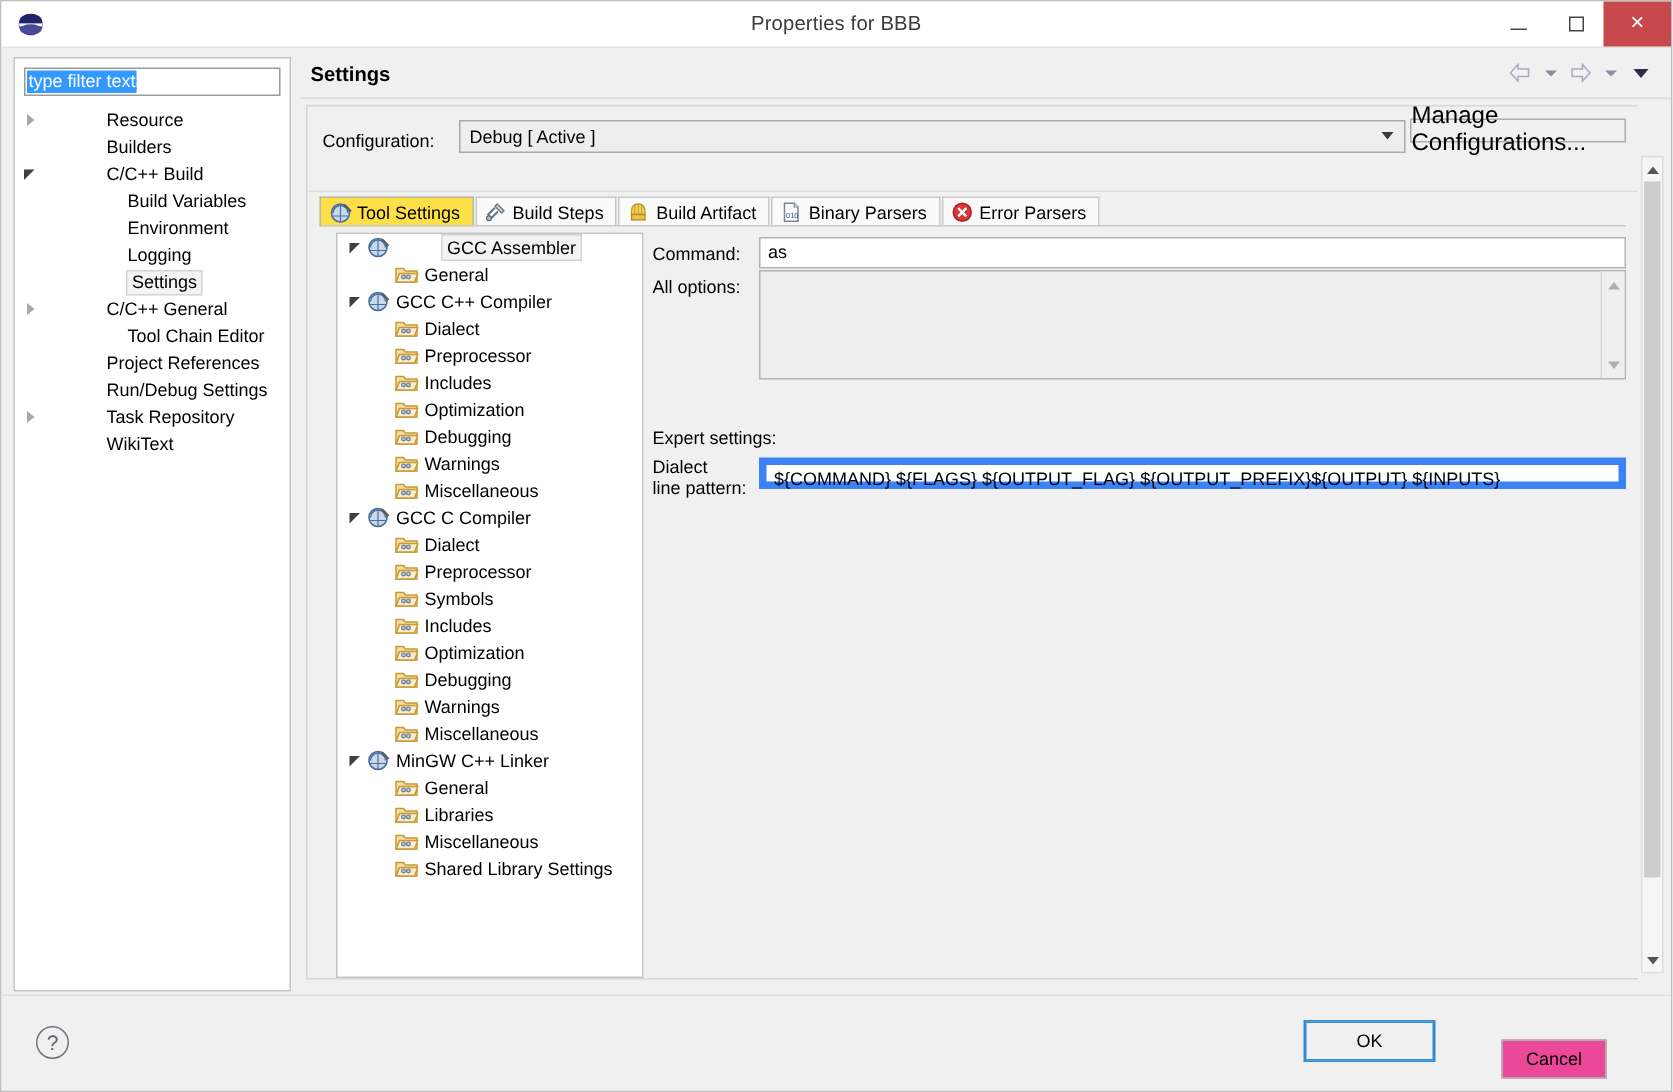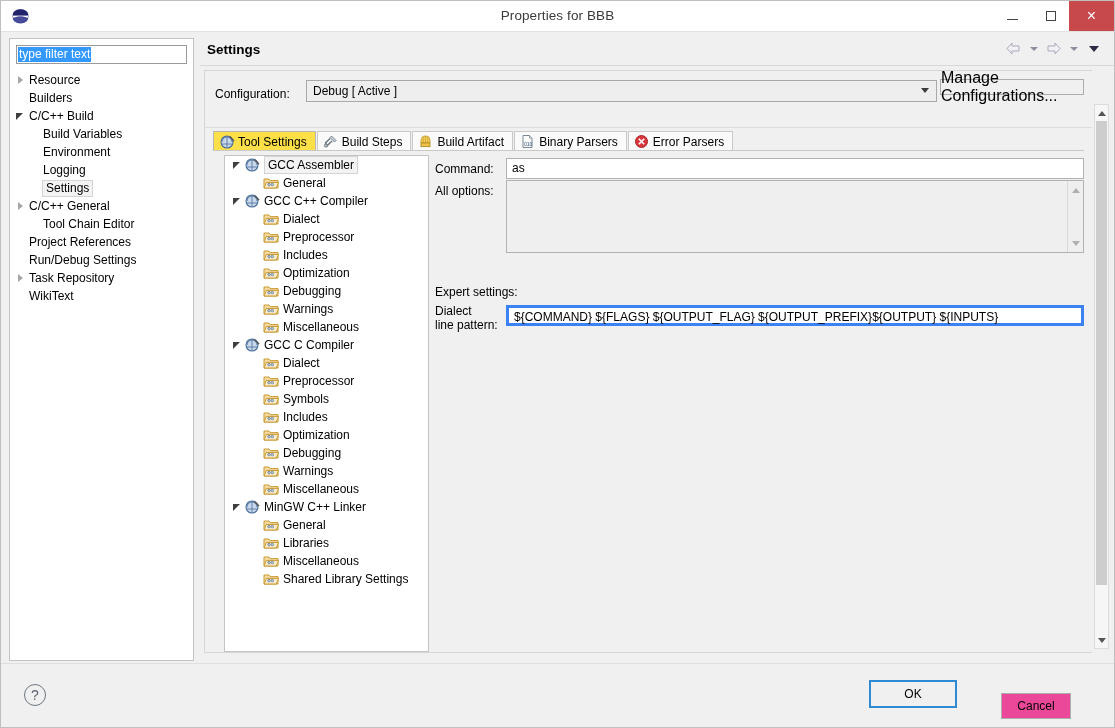--- a/index.html
+++ b/index.html
@@ -105,21 +105,21 @@
     border-left: 5px solid #a7a7a7;
     border-top: 4px solid transparent;
     border-bottom: 4px solid transparent;
   }
   .arrow.expanded::before {
     content: ""; position: absolute; left: 2px; top: 6px;
     width: 0; height: 0;
     border-top: 7px solid #3f3f3f;
     border-right: 7px solid transparent;
   }
-  .nav-label { padding-left: 1px; }
+  .nav-label { padding-left: 1px; margin-left: 42px; }
   .nav-row.indent1 { padding-left: 18px; }
   .nav-row.sel .nav-label {
     background: #f3f3f3;
     border: 1px solid #d4d4d4;
     padding: 0 3px;
     line-height: 15px;
     display: inline-block;
     margin-top: 0;
   }
 
@@ -238,20 +238,21 @@
     border-right: 7px solid transparent;
   }
   .tool-row.child { padding-left: 38px; }
   .tool-icon { width: 16px; height: 16px; flex: 0 0 16px; margin-right: 4px; position: relative; }
   .tool-label { line-height: 16px; }
   .tool-row.sel .tool-label {
     background: #f3f3f3;
     border: 1px solid #d4d4d4;
     padding: 0 3px;
     display: inline-block;
+    margin-left: 30px;
   }
 
   
   #form-area {
     position: absolute; left: 230px; top: 84px; right: 8px; bottom: 0;
   }
   .fld-label { position: absolute; font-size: 12px; }
   #lbl-command { left: 0; top: 7px; }
   #in-command {
     position: absolute; left: 71px; top: 3px; right: 0; height: 21px;
@@ -271,21 +272,21 @@
     display: flex; align-items: center; justify-content: center; }
   .sb-up { top: 2px; } .sb-dn { bottom: 2px; }
   .chev-u { width:0;height:0;border-left:4px solid transparent;border-right:4px solid transparent;border-bottom:5px solid #b0b0b0;}
   .chev-d { width:0;height:0;border-left:4px solid transparent;border-right:4px solid transparent;border-top:5px solid #b0b0b0;}
 
   #lbl-expert { left: 0; top: 130px; }
   #lbl-clp-1 { left: 0; top: 149px; }
   #lbl-clp-2 { left: 0; top: 163px; }
   #in-clp {
     position: absolute; left: 71px; top: 150px; right: 0; height: 21px;
-    background: #fff; border: 3px solid #3b82f6;
+    background: #fff; border: 5px solid #3b82f6;
     font-size: 12px; padding: 0 5px; line-height: 19px;
   }
 
   
   #outer-scroll {
     position: absolute; right: 5px; top: 38px; bottom: 10px; width: 15px;
     background: #f6f6f6; border: 1px solid #dcdcdc;
   }
   #outer-thumb {
     position: absolute; left: 1px; right: 1px; top: 16px; height: 464px;

